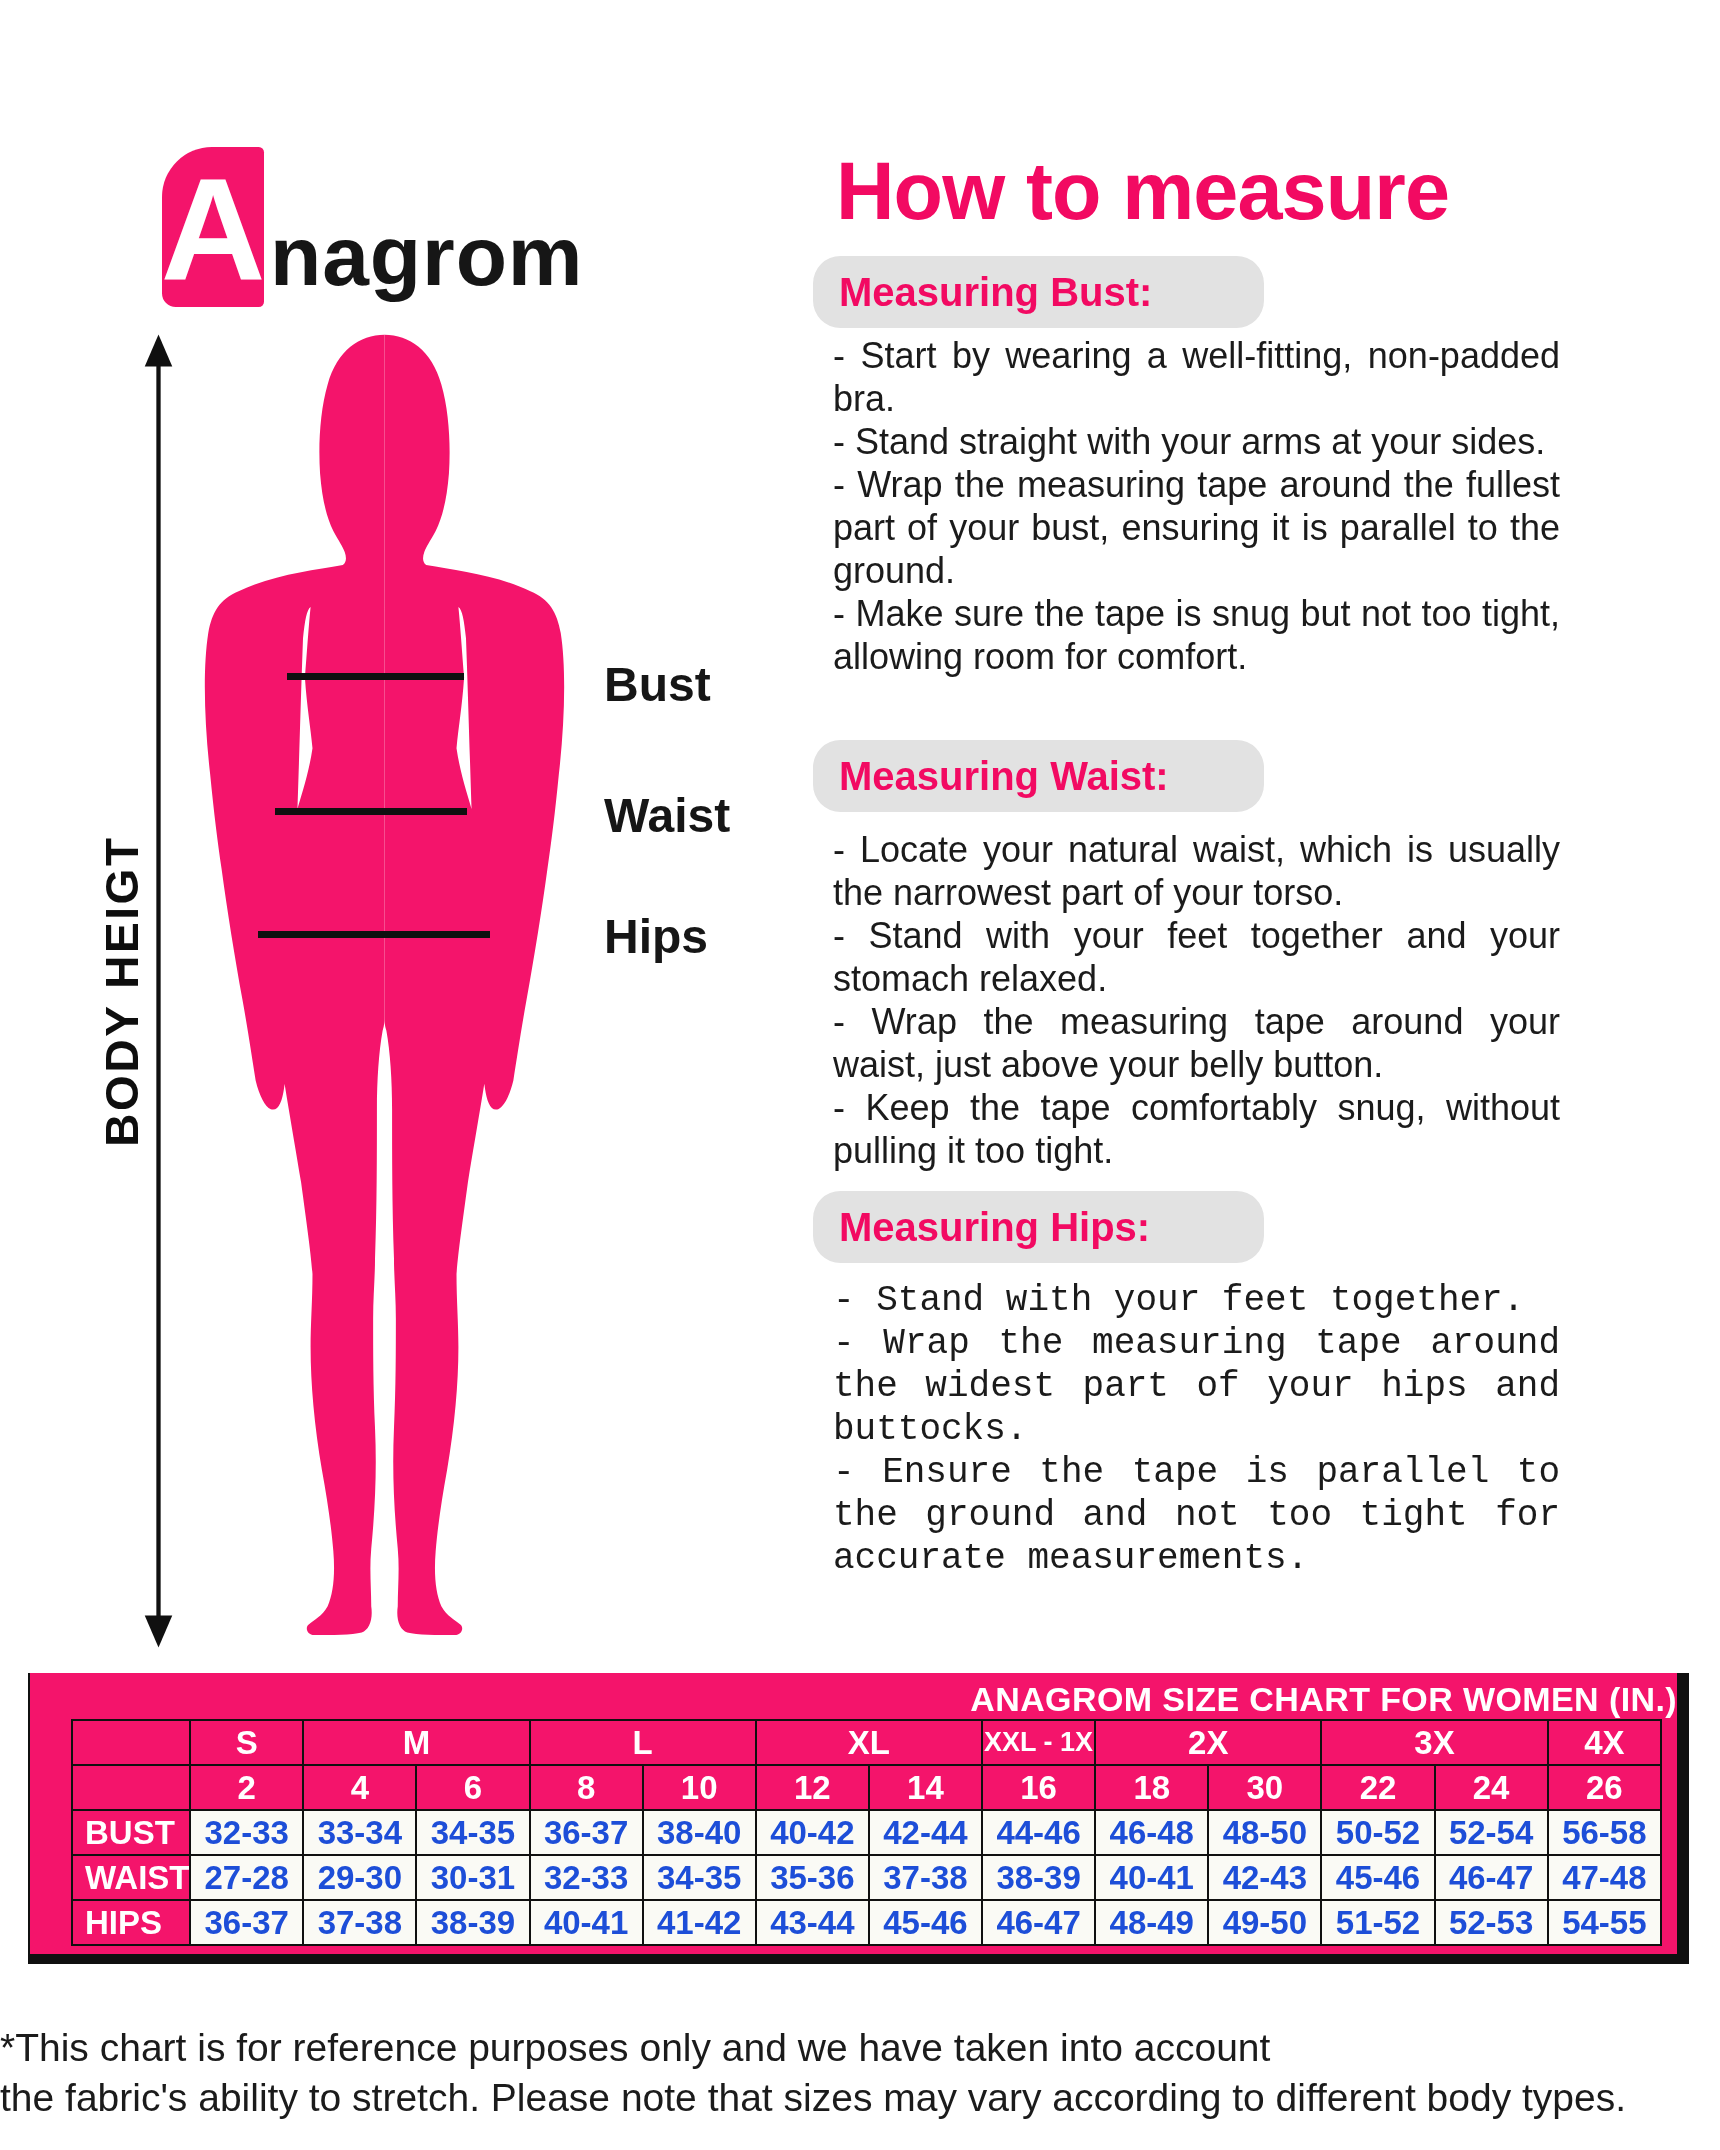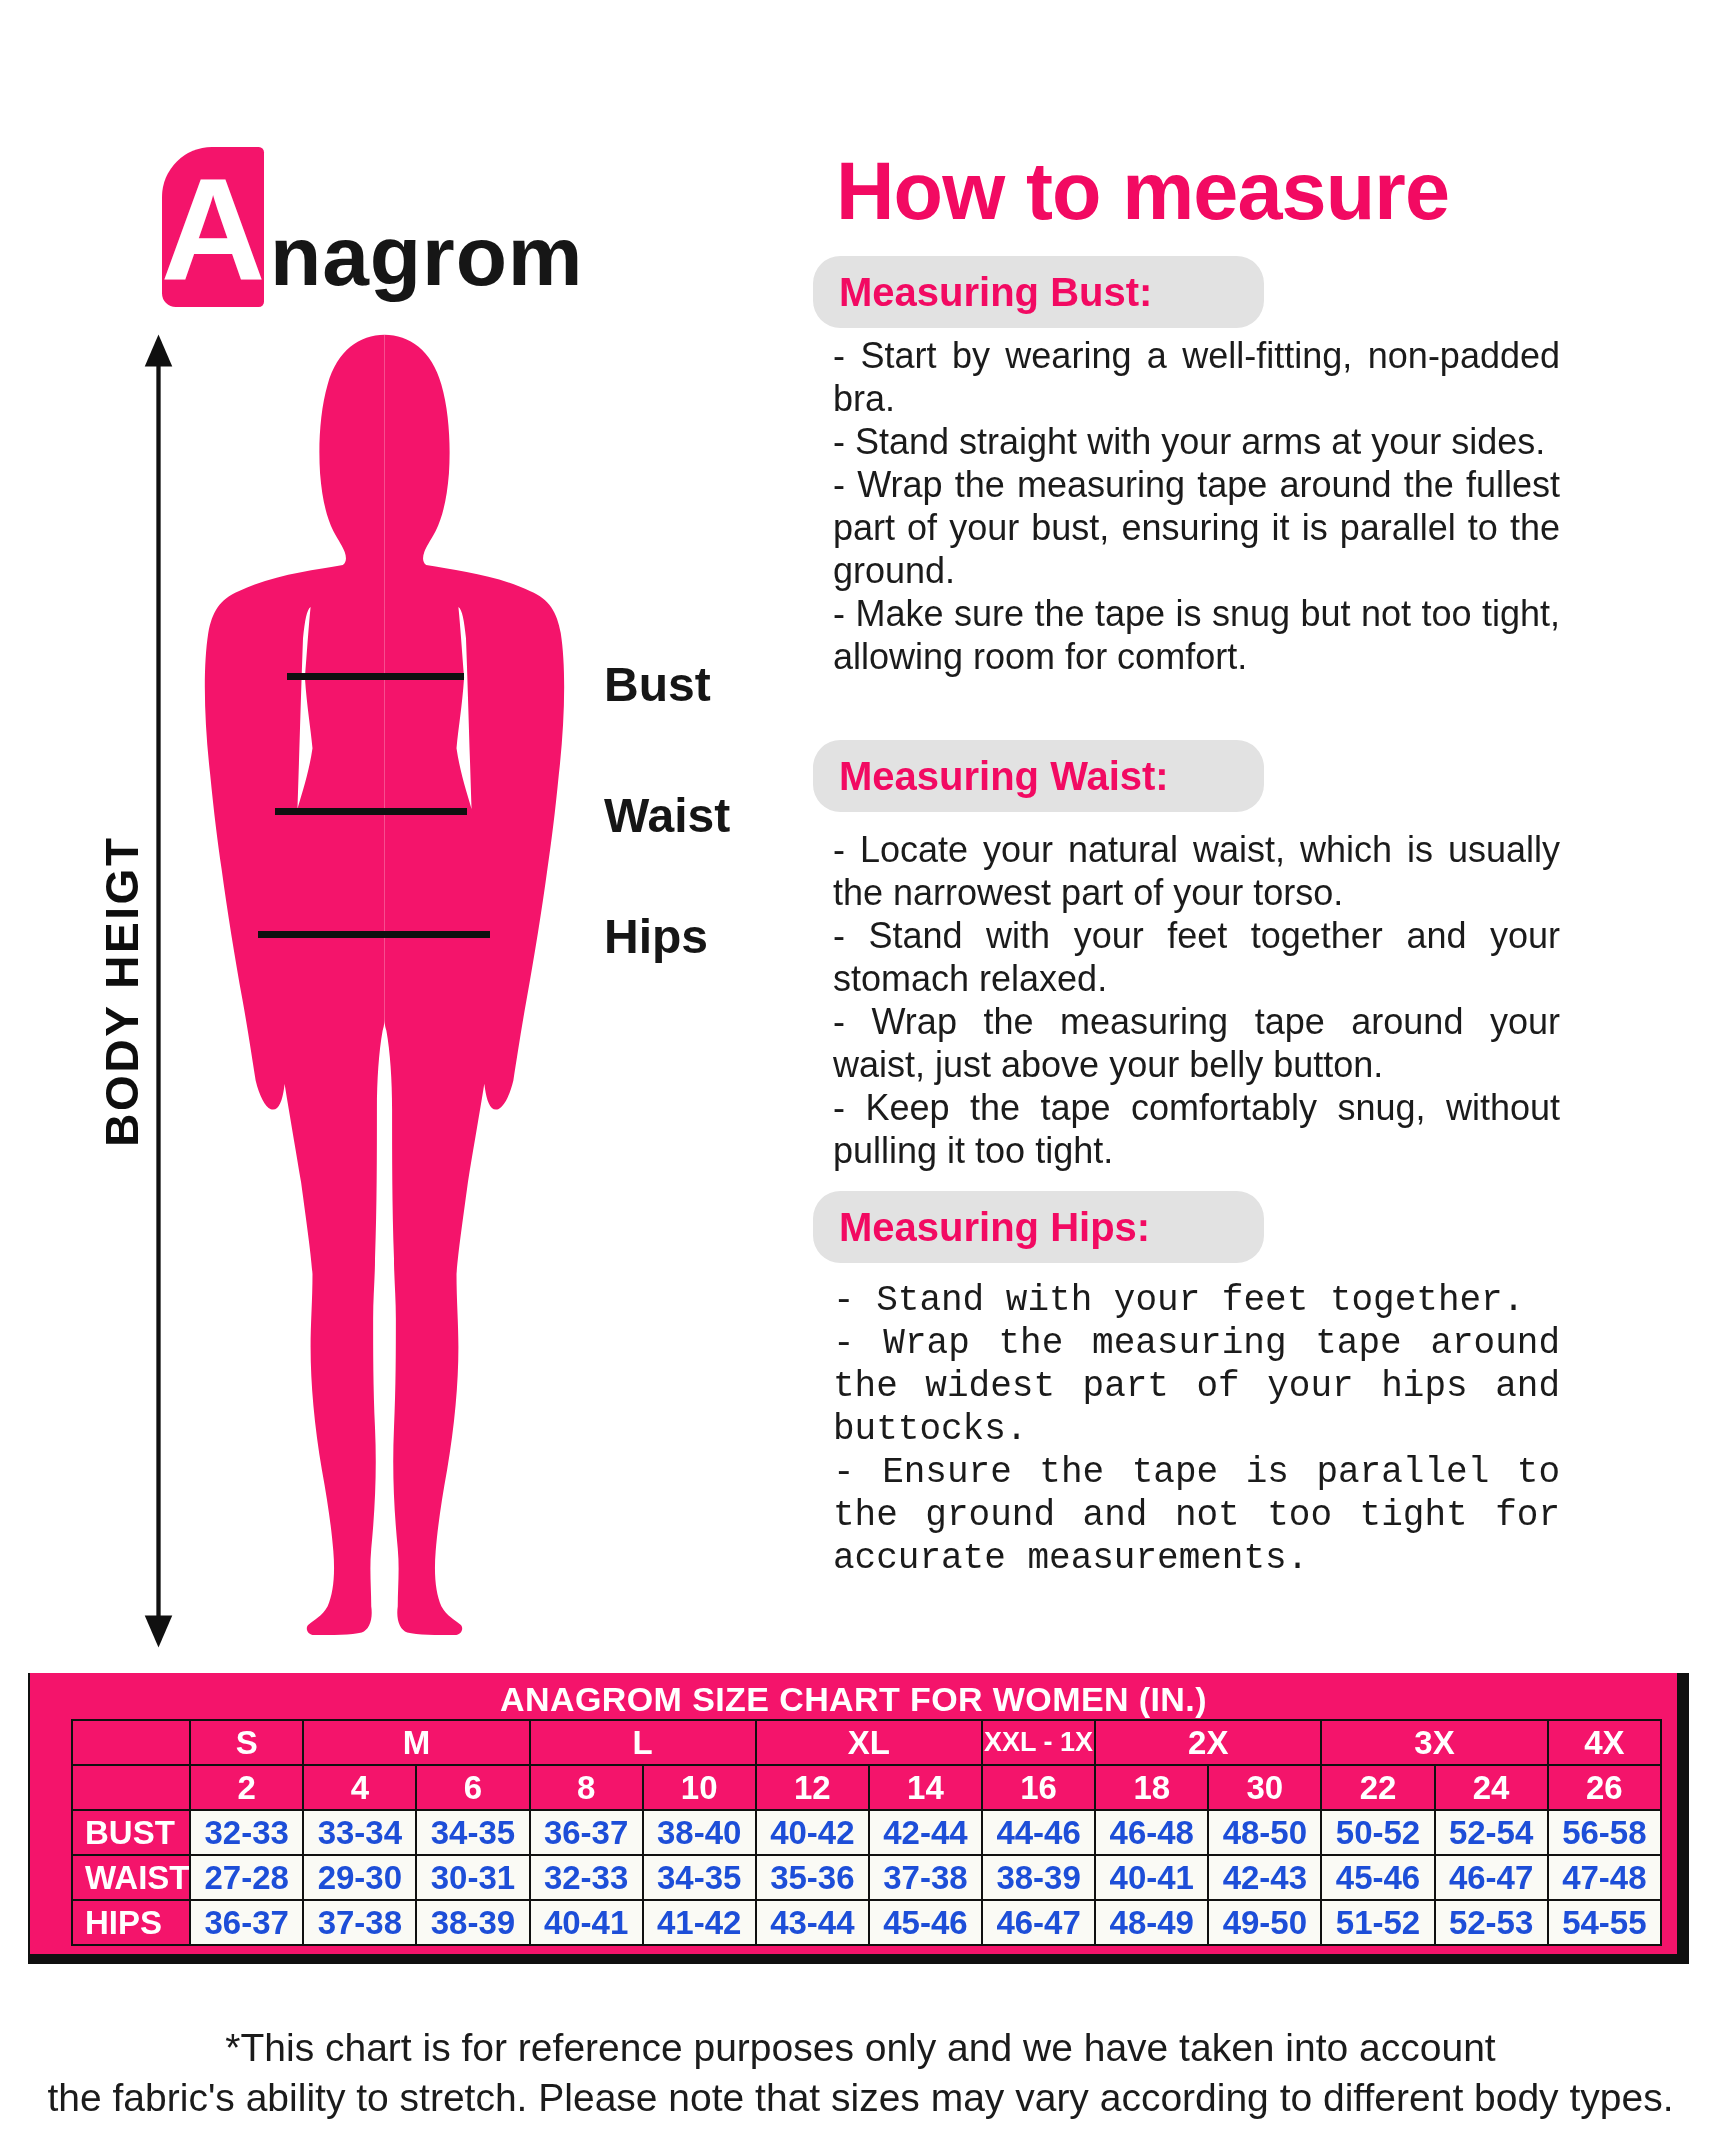--- a/index.html
+++ b/index.html
@@ -37,33 +37,33 @@
   .bullets{width:727px;color:#1b1b1b;font-size:36px;line-height:43px;}
   .bullets p{margin:0;text-align:justify;text-align-last:left;}
   #bullets-bust{left:833px;top:334px;}
   #bullets-waist{left:833px;top:828px;}
   #bullets-hips{left:833px;top:1279px;font-family:Liberation Mono, monospace;}
 
   
   #chart-block{left:28px;top:1673px;width:1661px;height:291px;background:#F4146B;
                border-left:2.6px solid #101010;border-right:12px solid #101010;
                border-bottom:10.3px solid #101010;box-sizing:border-box;}
-  #chart-title{width:100%;text-align:center;color:#ffffff;font-weight:bold;font-size:34px;
+  #chart-title{width:100%;text-align:right;color:#ffffff;font-weight:bold;font-size:34px;
                padding-top:6.9px;letter-spacing:0.4px;}
   #size-table{position:absolute;left:41px;top:46px;width:1591px;border-collapse:collapse;table-layout:fixed;}
   #size-table td{border:2.6px solid #101010;height:43px;text-align:center;font-weight:bold;
                  font-size:33px;padding:0;white-space:nowrap;overflow:hidden;}
   #size-table td.hdr{color:#ffffff;}
   #size-table td.tight{font-size:27px;}
   #size-table td.rowlab{color:#ffffff;text-align:left;padding-left:12px;}
   #size-table td.val{background:#FAFAF5;color:#1d4ed8;}
   #size-table td.corner{border-left:2.6px solid #101010;}
 
   
-  .footnote{width:1721px;text-align:center;color:#1b1b1b;font-size:39px;line-height:48px;}
+  .footnote{width:1721px;text-align:left;color:#1b1b1b;font-size:39px;line-height:48px;}
   #footnote1{left:0;top:2024px;}
   #footnote2{left:0;top:2074px;}
 </style>
 </head>
 <body>
 
 <div id="page">
 
   <div class="abs" id="logo-square">
     <div id="logo-letter">A</div>

